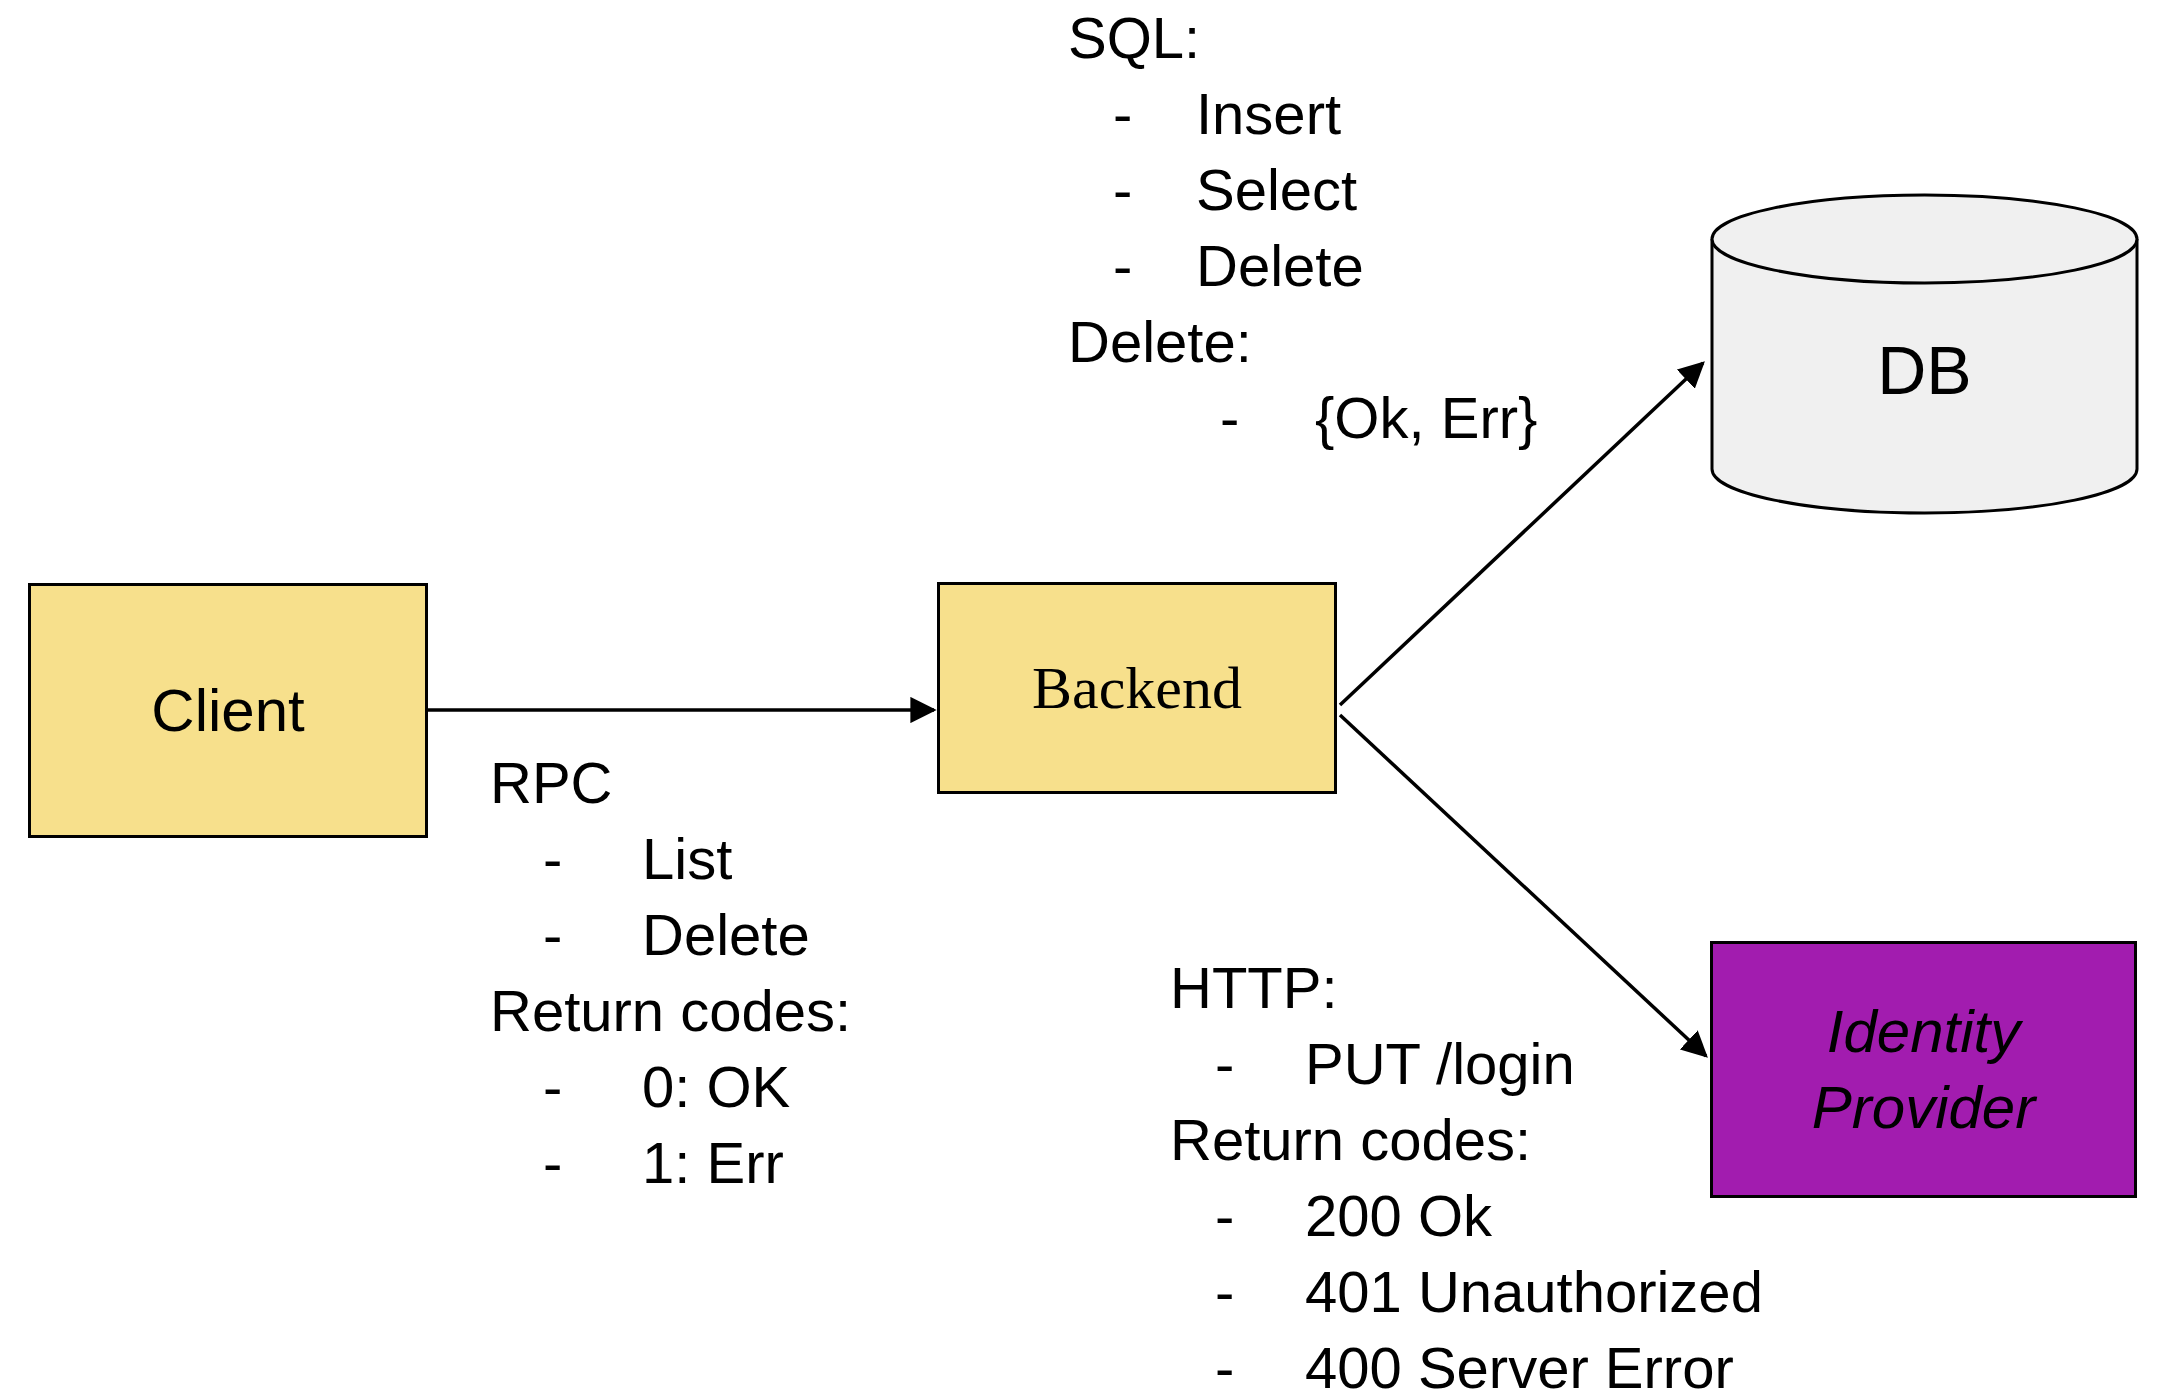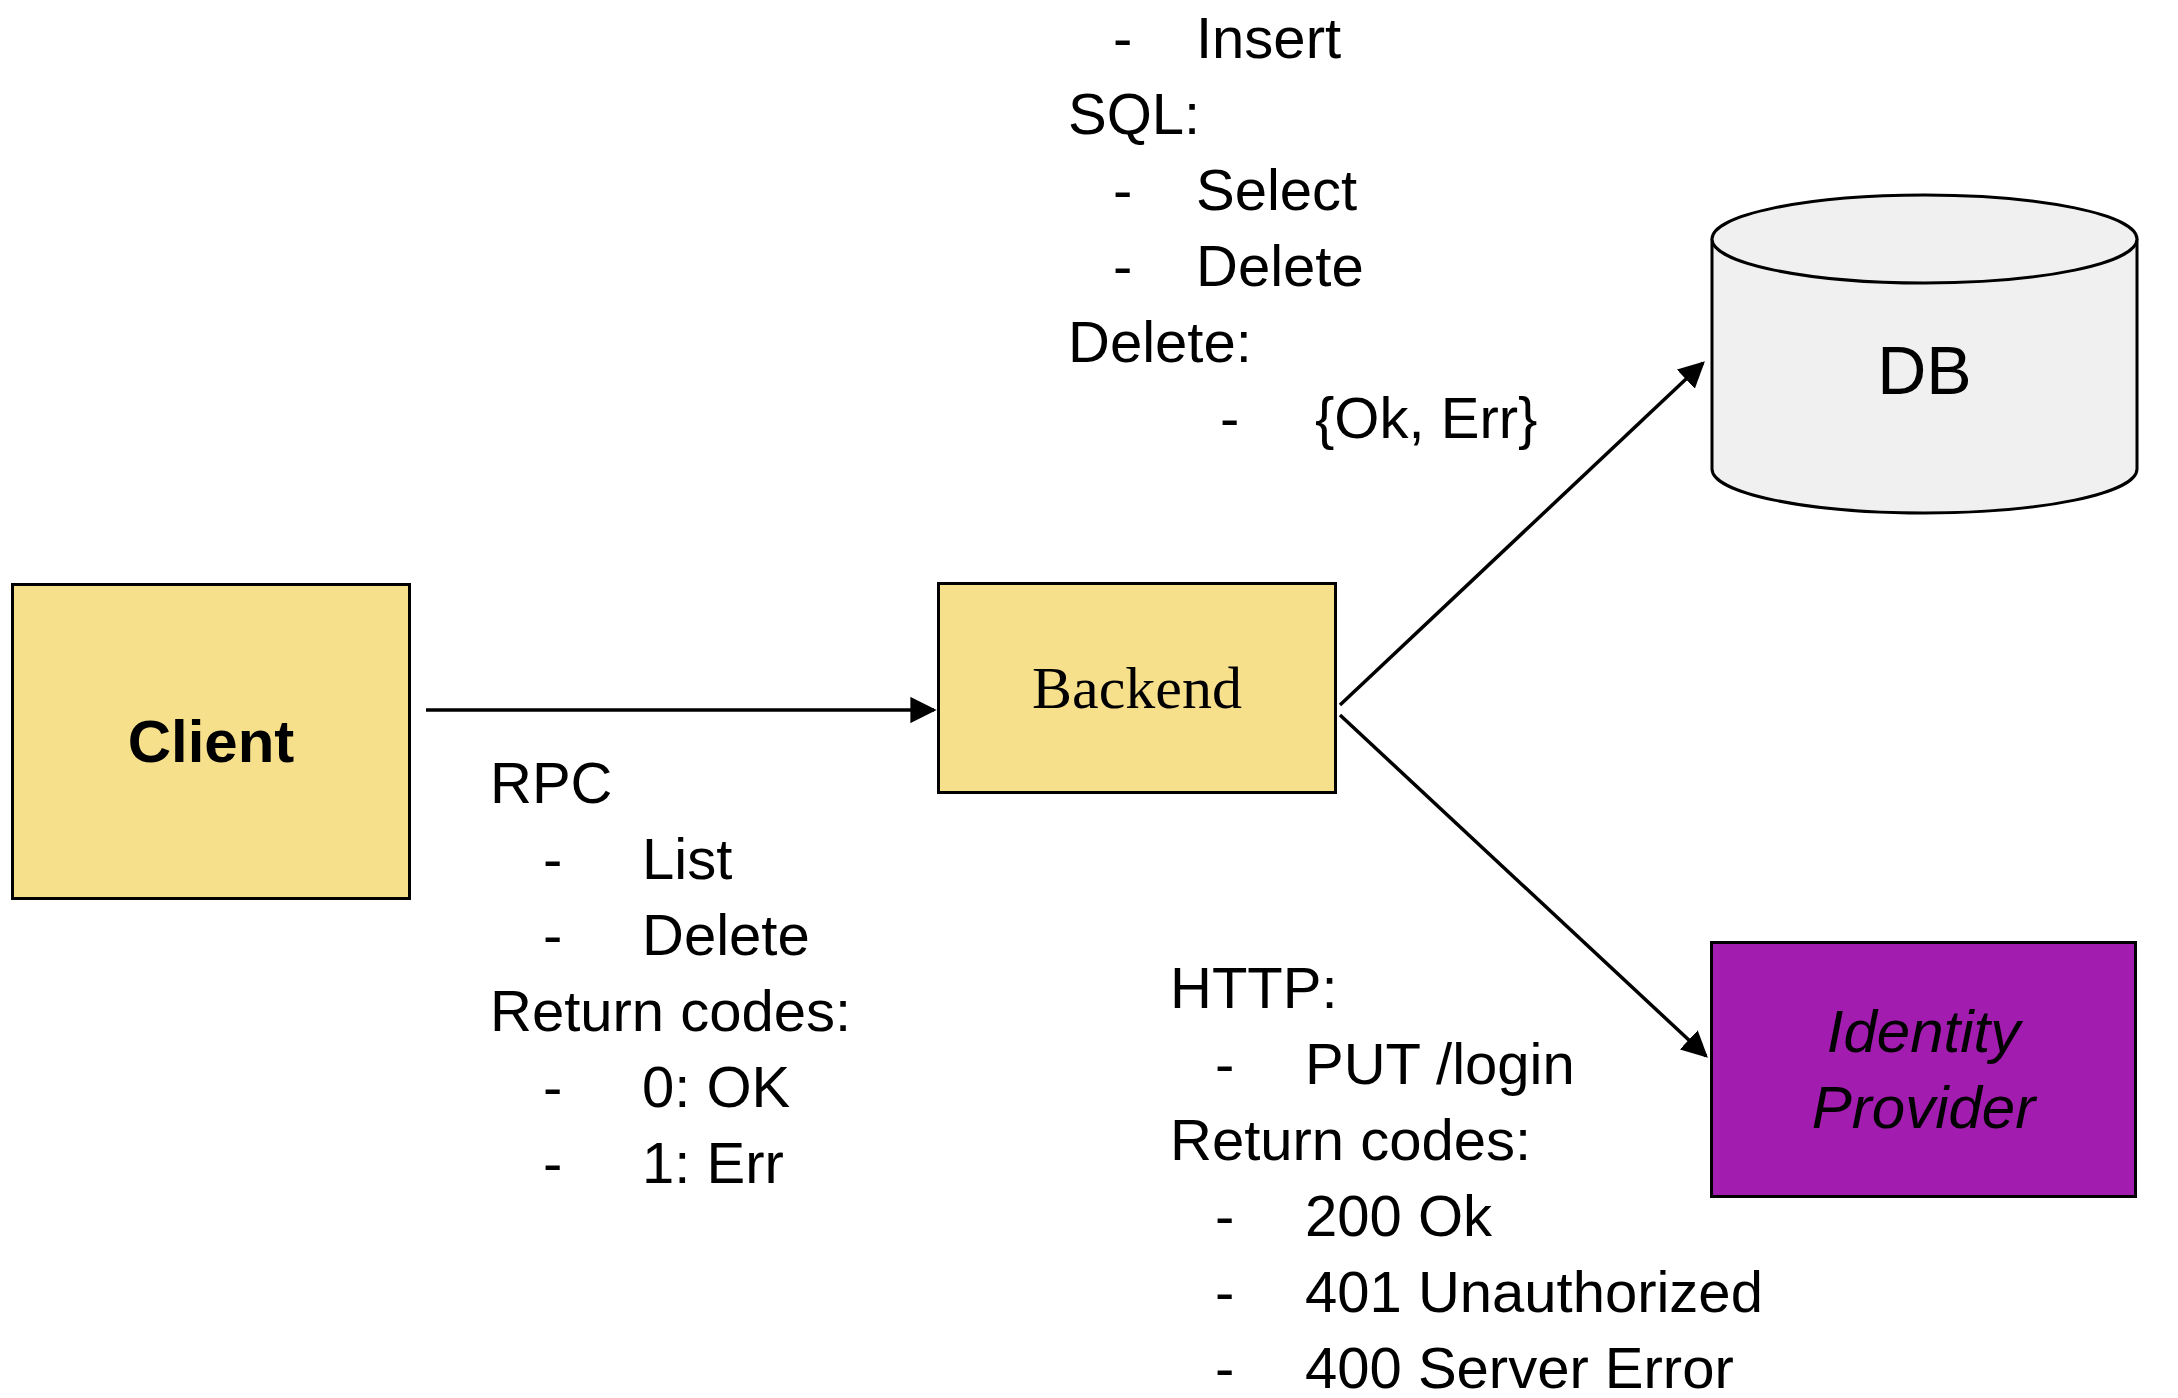--- a/index.html
+++ b/index.html
@@ -29,21 +29,21 @@
     border: 3px solid #000000;
     display: flex;
     align-items: center;
     justify-content: center;
     text-align: center;
     font-size: 60px;
     line-height: 76px;
   }
   .node.yellow { background: #F7E08C; }
   .node.gray   { background: #a21caf; font-style: italic; }
-  .node-client   { left: 11px;   top: 583px; width: 400px; height: 317px; font-weight: bold; }
+  .node-client   { left: 28px;   top: 583px; width: 400px; height: 255px; }
   .node-backend  { left: 937px;  top: 582px; width: 400px; height: 212px; font-family: Liberation Serif, serif; }
   .node-idp      { left: 1710px; top: 941px; width: 427px; height: 257px; }
   .node-idp span { display: inline-block; width: 300px; }
   .db-label {
     position: absolute;
     left: 1712px; top: 225px; width: 425px; height: 290px;
     display: flex; align-items: center; justify-content: center;
     font-size: 68px;
   }
   
@@ -97,25 +97,25 @@
 
   <div class="db-label">
     <span>DB</span>
   </div>
 
   <div class="node gray node-idp">
     <span>Identity Provider</span>
   </div>
 
   <div class="note note-sql">
+    <div class="line header">
+      <span>SQL:</span>
+    </div>
     <div class="line item">
       <span class="dash">-</span><span>Insert</span>
-    </div>
-    <div class="line header">
-      <span>SQL:</span>
     </div>
     <div class="line item">
       <span class="dash">-</span><span>Select</span>
     </div>
     <div class="line item">
       <span class="dash">-</span><span>Delete</span>
     </div>
     <div class="line header">
       <span>Delete:</span>
     </div>

